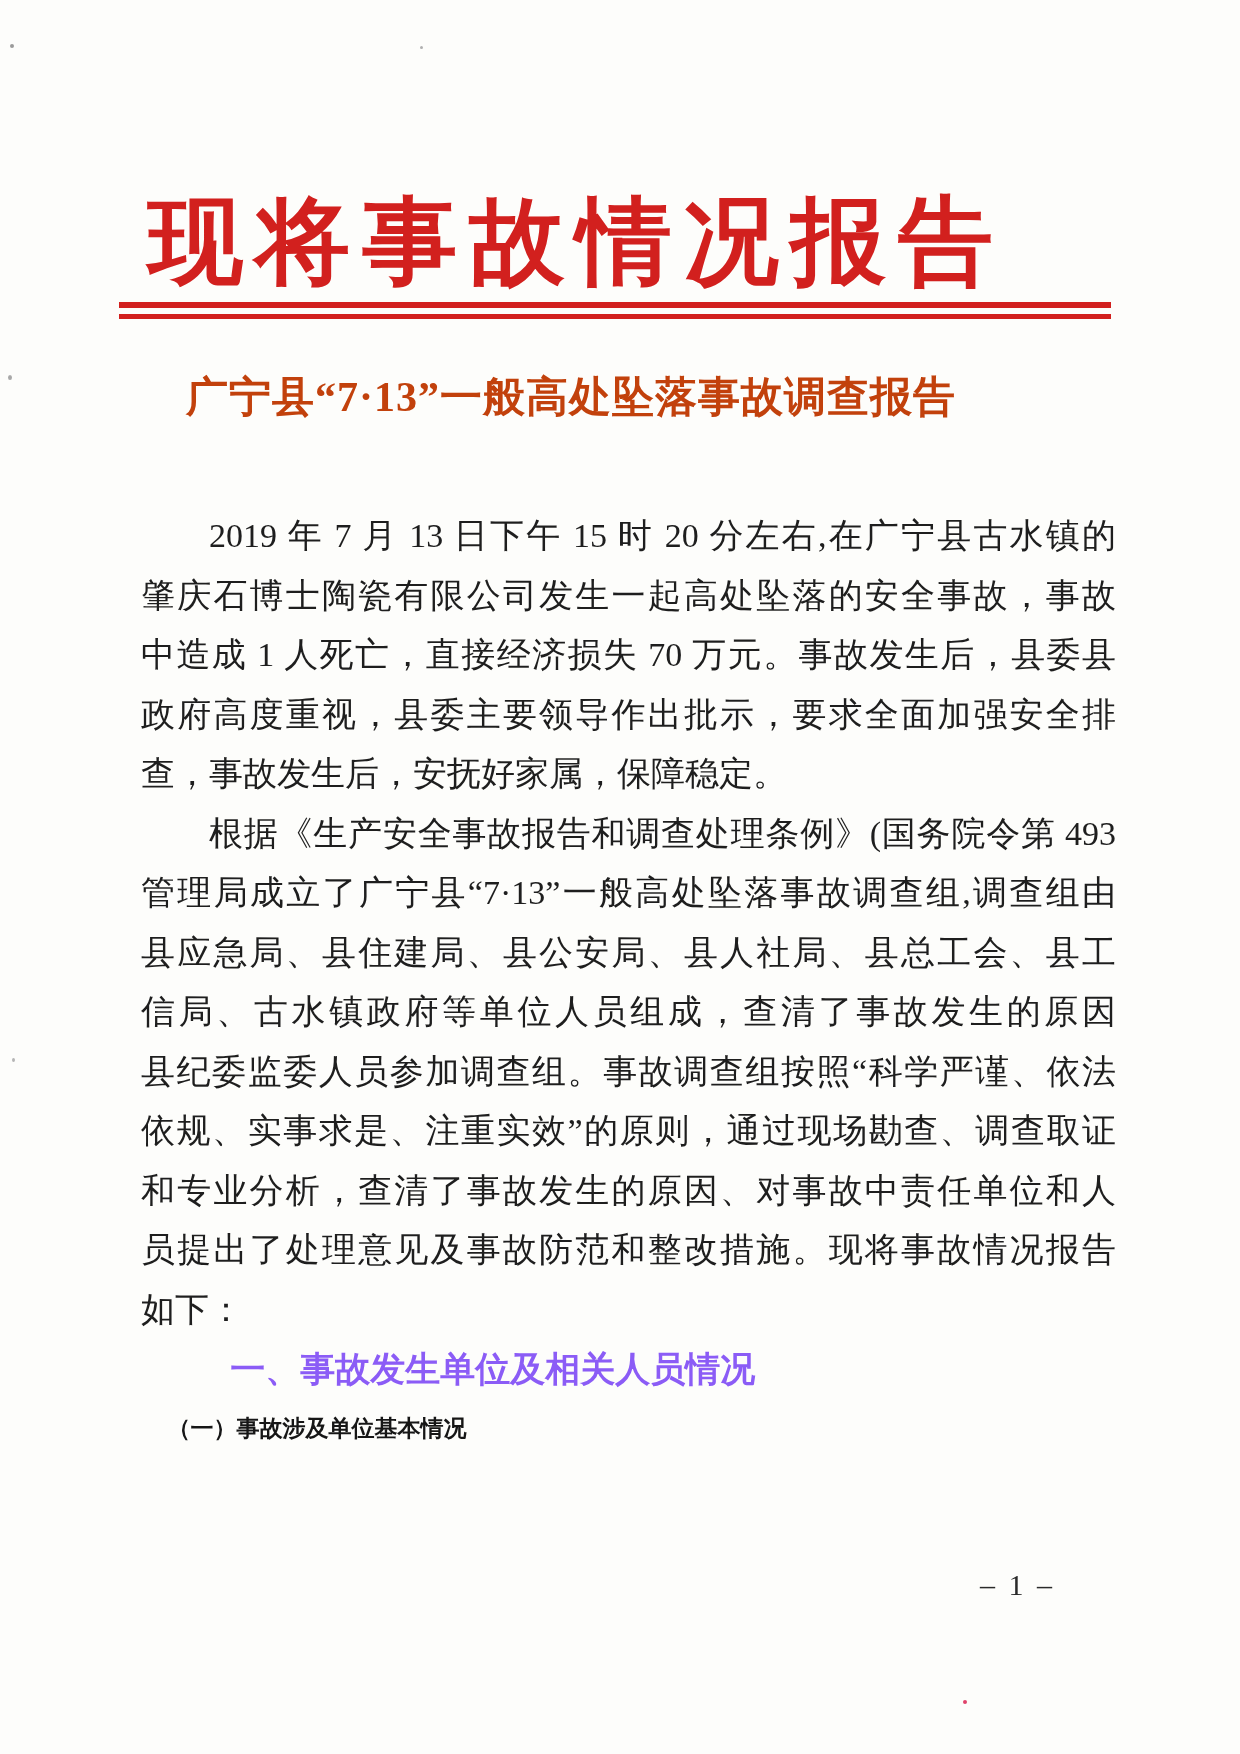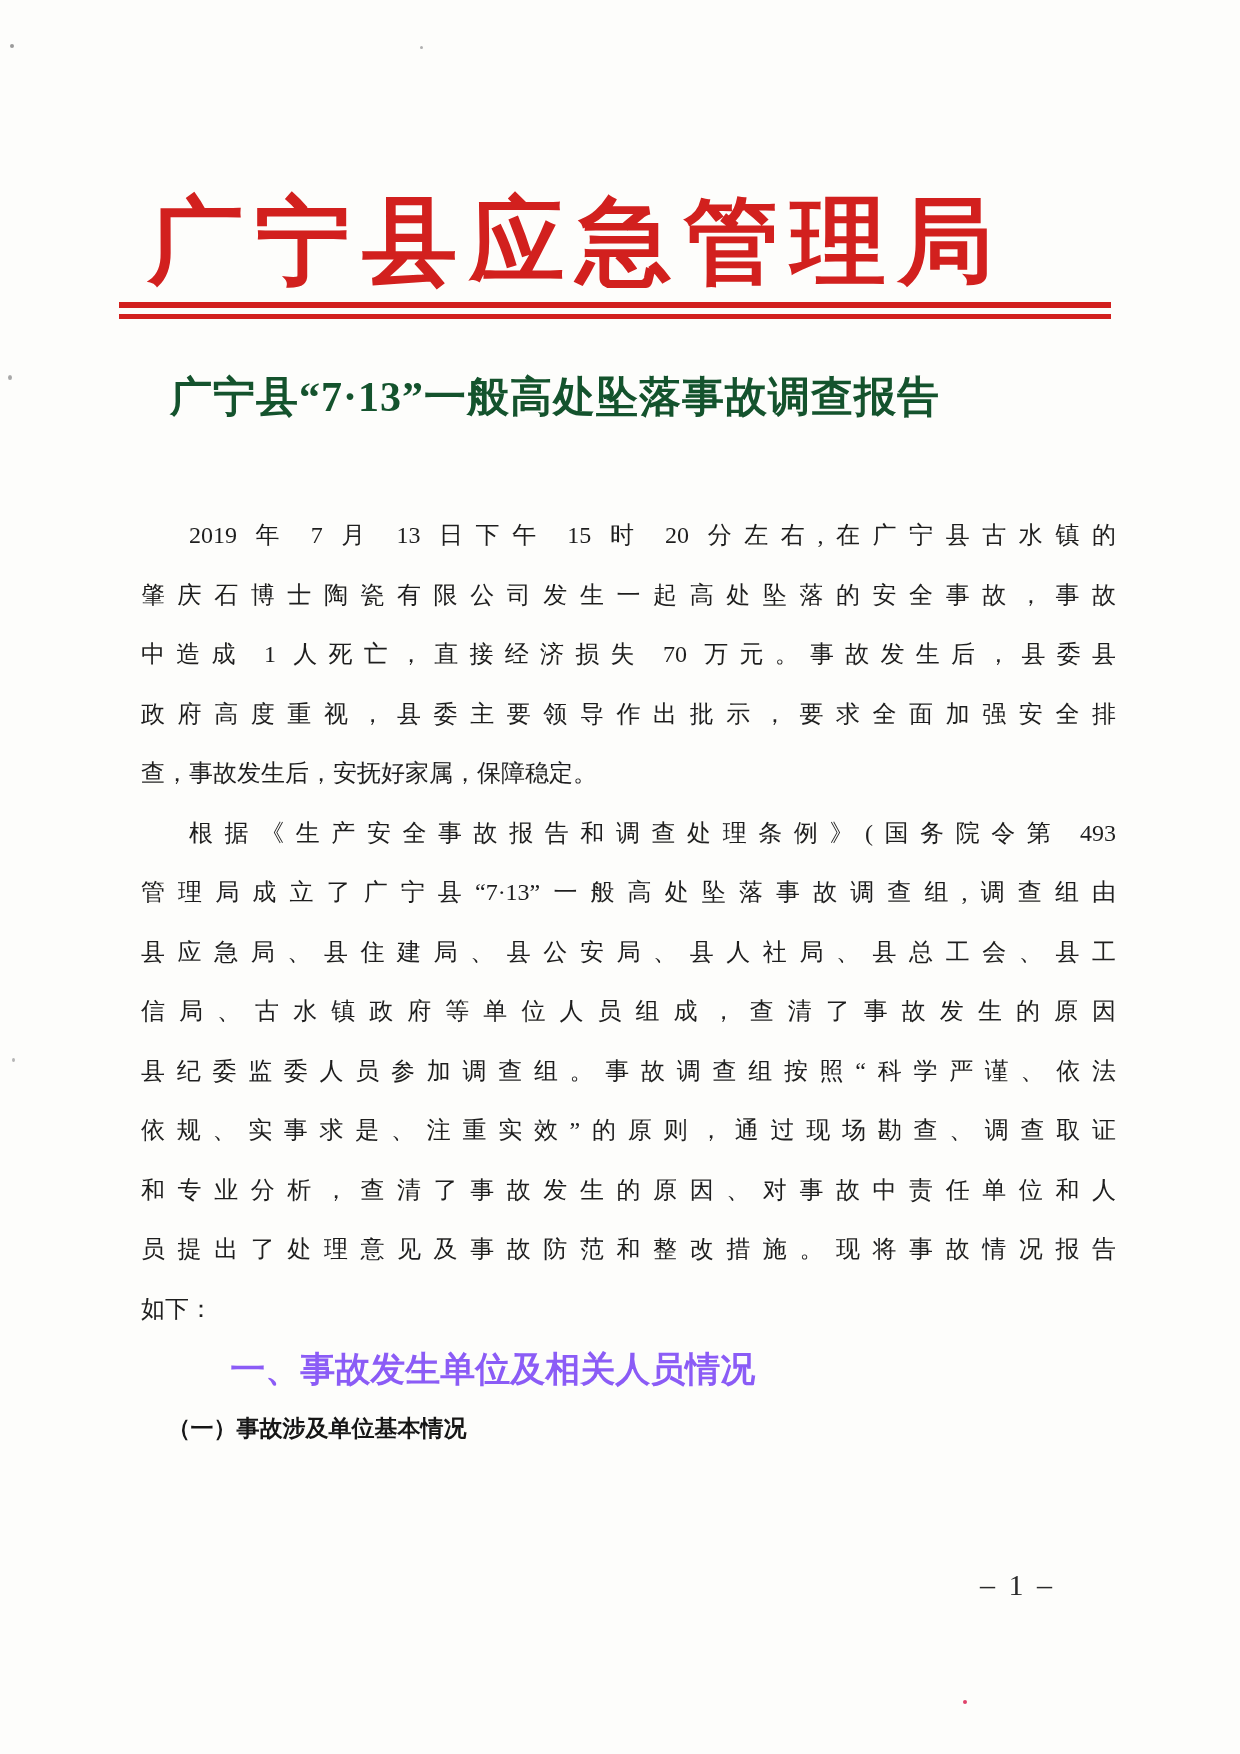--- a/index.html
+++ b/index.html
@@ -20,33 +20,33 @@
     color:var(--red);
     text-align:justify; text-align-last:justify;
     white-space:nowrap;
     font-family:"Liberation Serif","DejaVu Serif",serif;
   }
   .rule { position:absolute; left:119px; width:992px; background:var(--red); }
   .rule.thick { top:302px; height:6px; }
   .rule.thin  { top:314px; height:5px; }
   
   .doc-title {
-    position:absolute; top:370px; left:70px; width:970px;
+    position:absolute; top:370px; left:86px; width:970px;
     text-align:center;
     font-size:42px; line-height:1.3; font-weight:700;
-    color:#14532d;
+    color:#c2410c;
     letter-spacing:1px;
   }
   
   .body-col {
     position:absolute; top:506px; left:141px; width:975px;
   }
   .line {
     line-height:59.5px;
-    font-size:24px;
+    font-size:34px;
     text-align:justify;
     color:#1e1e1e;
   }
   .line.just   { text-align-last:justify; }
   .line.nojust { text-align-last:left; }
   .line.indent { text-indent:2em; }
   .line.h1 {
     font-family:"Liberation Sans","DejaVu Sans",sans-serif;
     font-weight:700; font-size:35px; color:#8b5cf6;
     text-indent:2.55em;
@@ -67,21 +67,21 @@
   .speck.s2 { left:8px;   top:375px;  width:4px; height:5px; background:#a8a8a8; }
   .speck.s3 { left:12px;  top:1058px; width:3px; height:4px; background:#b5b5b5; }
   .speck.s4 { left:963px; top:1700px; width:4px; height:4px; background:#e0436a; }
   .speck.s5 { left:420px; top:46px;   width:3px; height:3px; background:#b0b0b0; }
 </style>
 </head>
 <body>
 
 <div class="page" style="--red: #d2201e;">
 
-  <div class="agency">广宁县应急管理局</div>
+  <div class="agency">现将事故情况报告</div>
 
   <div class="rule thick"></div>
   <div class="rule thin"></div>
 
   <div class="doc-title">广宁县“7·13”一般高处坠落事故调查报告</div>
 
   <div class="body-col">
       <div class="line body indent just">2019 年 7 月 13 日下午 15 时 20 分左右,在广宁县古水镇的</div>
       <div class="line body just">肇庆石博士陶瓷有限公司发生一起高处坠落的安全事故，事故</div>
       <div class="line body just">中造成 1 人死亡，直接经济损失 70 万元。事故发生后，县委县</div>

